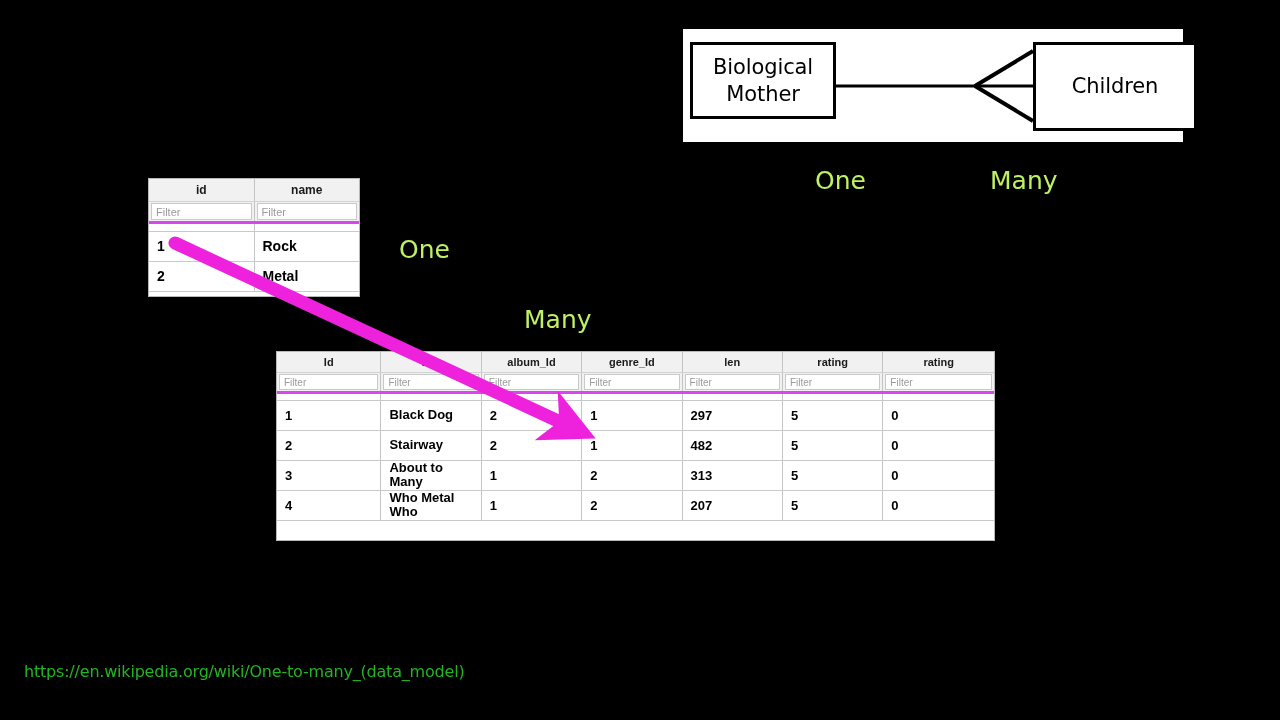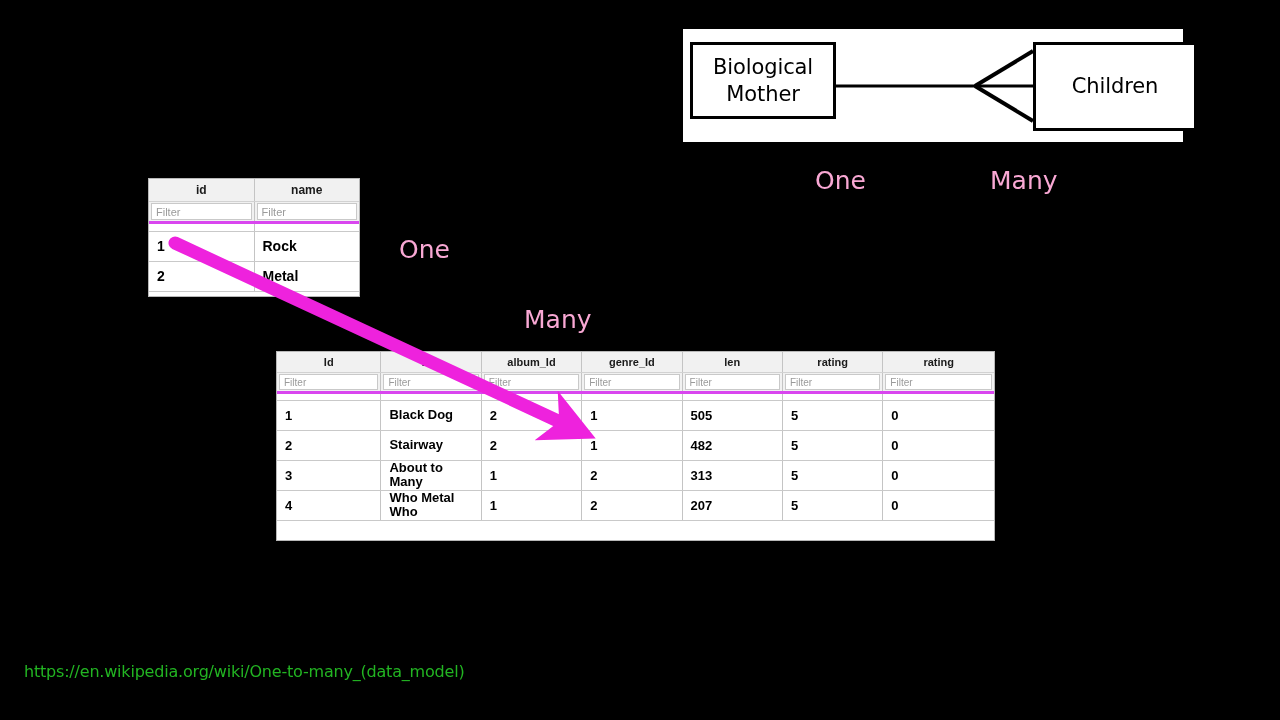--- a/index.html
+++ b/index.html
@@ -57,21 +57,21 @@
     left: 150px;
     top: 0px;
     width: 205px;
     height: 113px;
     overflow: visible;
   }
 
   
   .card-label {
     position: absolute;
-    color: #f9a8d4;
+    color: #bef264;
     font-family: "DejaVu Sans", sans-serif;
     font-size: 25px;
     white-space: nowrap;
     letter-spacing: 0px;
   }
   #label-one-top  { left: 815px; top: 166px; }
   #label-many-top { left: 990px; top: 166px; }
   #label-one-mid  { left: 399px; top: 235px; }
   #label-many-mid { left: 524px; top: 305px; }
 
@@ -309,21 +309,21 @@
         <td></td>
           <td></td>
           <td></td>
         <td></td>
       </tr>
       <tr>
         <td>1</td>
         <td class="title-cell">Black Dog</td>
         <td>2</td>
         <td>1</td>
-        <td>505</td>
+        <td>297</td>
         <td>5</td>
         <td>0</td>
       </tr>
       <tr>
         <td>2</td>
         <td class="title-cell">Stairway</td>
         <td>2</td>
         <td>1</td>
         <td>482</td>
         <td>5</td>

